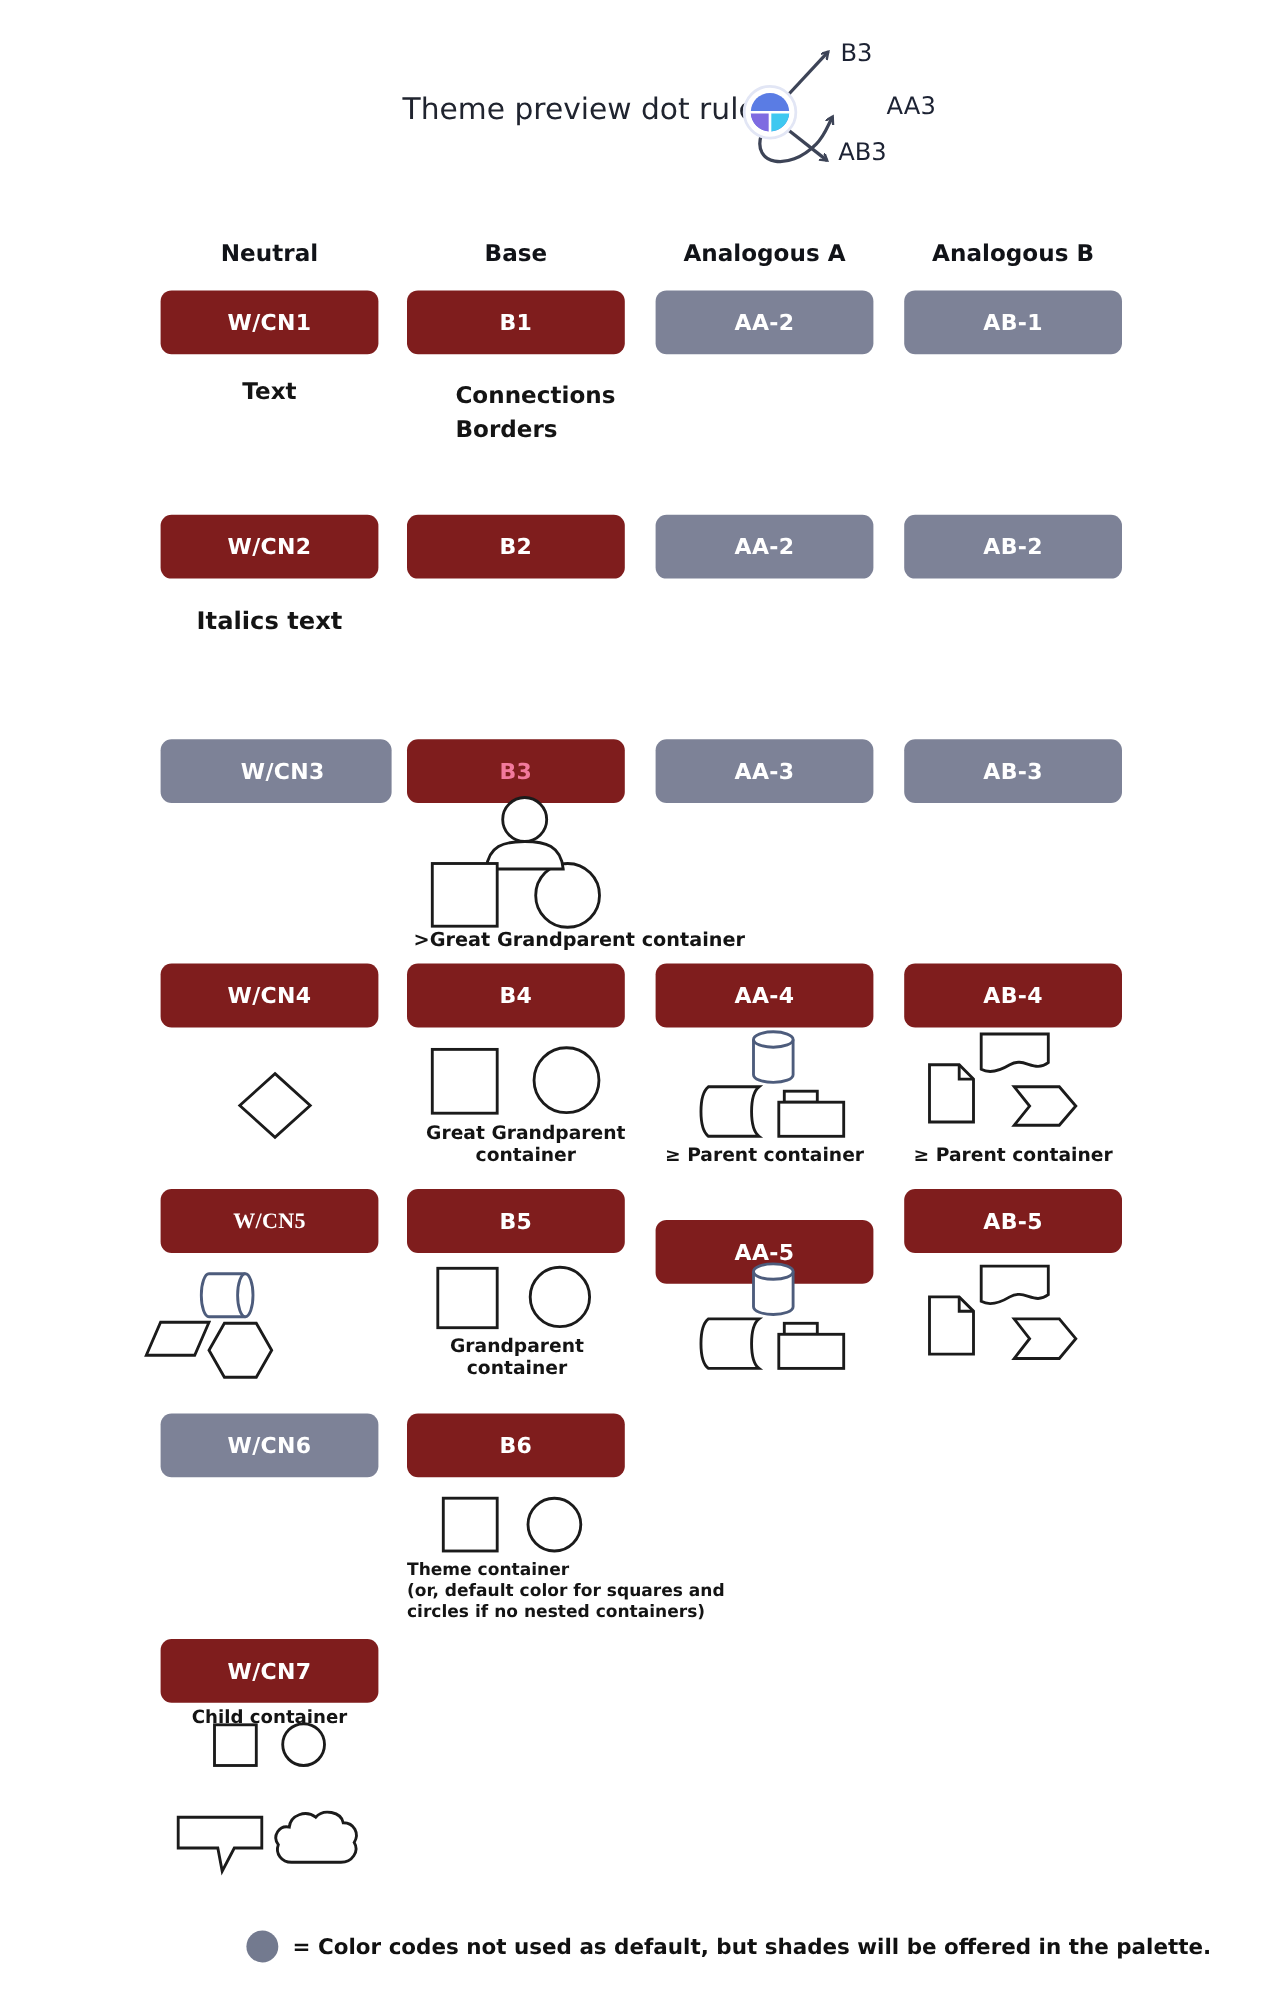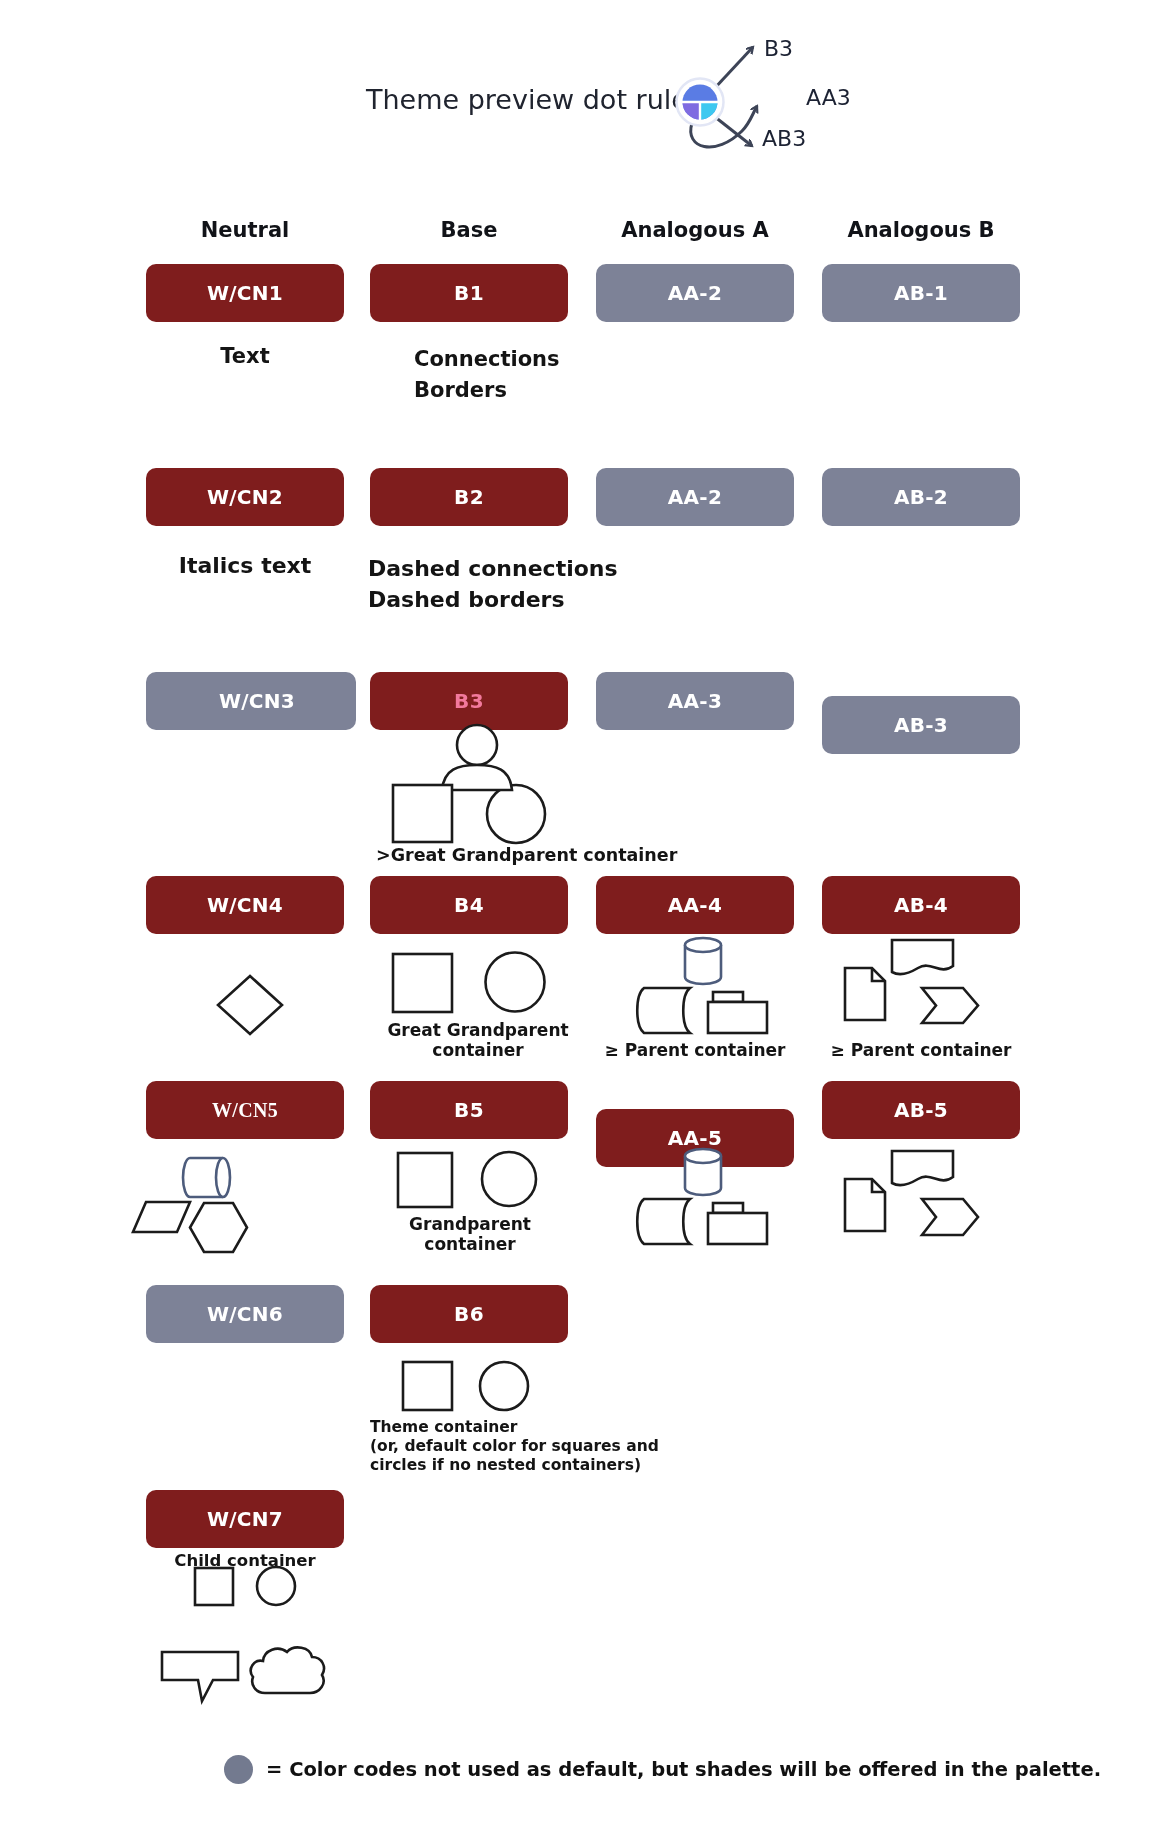--- a/index.html
+++ b/index.html
@@ -68,29 +68,25 @@
     <div>Connections</div>
     <div>Borders</div>
   </div>
 
   <div class="swatch navy" style="left:146px;top:468px;">W/CN2</div>
   <div class="swatch navy" style="left:370px;top:468px;">B2</div>
   <div class="swatch grayb" style="left:596px;top:468px;">AA-2</div>
   <div class="swatch grayb" style="left:822px;top:468px;">AB-2</div>
 
   <div class="cap cap-c" style="left:146px;top:553px;width:198px;font-size:22px;">Italics text</div>
-  <div class="cap" style="left:368px;top:553px;font-size:22px;line-height:31px;">
-    <div>Dashed connections</div>
-    <div>Dashed borders</div>
-  </div>
 
   <div class="swatch grayb" style="left:146px;top:672px;padding-left:12px;">W/CN3</div>
   <div class="swatch navy pinklbl" style="left:370px;top:672px;">B3</div>
   <div class="swatch grayb" style="left:596px;top:672px;">AA-3</div>
-  <div class="swatch grayb" style="left:822px;top:696px;">AB-3</div>
+  <div class="swatch grayb" style="left:822px;top:672px;">AB-3</div>
 
   <svg class="abs" style="left:370px;top:722px;" width="220" height="126" viewBox="0 0 220 126">
     <circle class="shape-stroke" cx="146" cy="92" r="29"></circle>
     <g>
       <circle class="shape-stroke" cx="107" cy="23" r="20"></circle>
       <path class="shape-stroke" d="M 72 68 C 74 47 88 43 107 43 C 126 43 140 47 142 68 Z"></path>
     </g>
     <rect class="shape-stroke" x="23" y="63" width="59" height="57"></rect>
   </svg>
   <div class="cap" style="left:376px;top:845px;font-size:17.5px;">&gt;Great Grandparent container</div>

